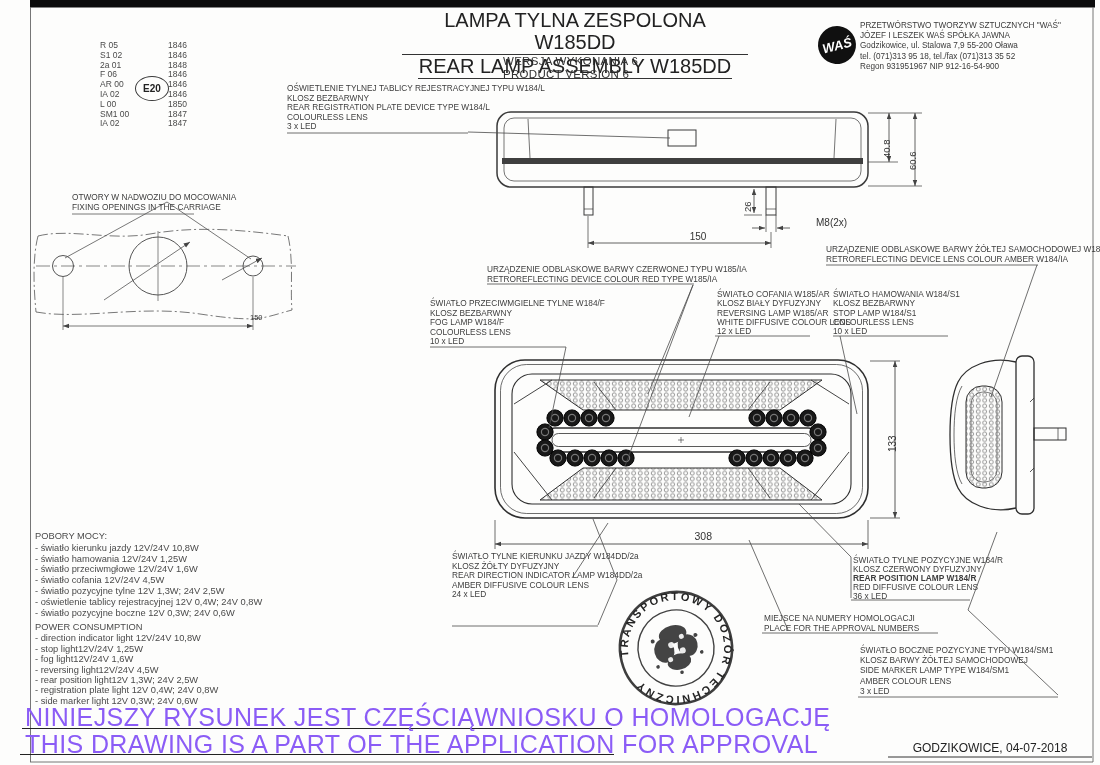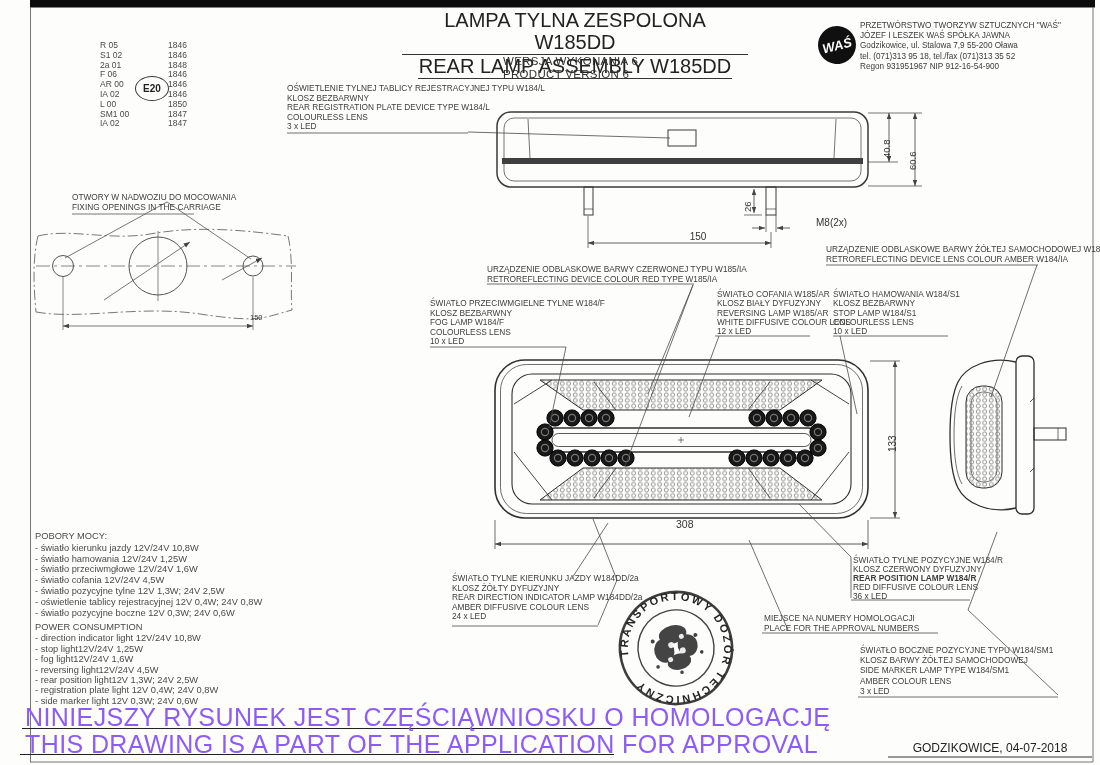--- a/index.html
+++ b/index.html
@@ -330,21 +330,21 @@
 </div>
 
 <div class="co" style="left:833px;top:290px;line-height:9.3px;">
   <span class="l">ŚWIATŁO  HAMOWANIA W184/S1</span>
   <span class="l">KLOSZ BEZBARWNY</span>
   <span class="l">STOP LAMP W184/S1</span>
   <span class="l">COLOURLESS LENS</span>
   <span class="l">10 x LED</span>
 </div>
 
-<div class="co" style="left:452px;top:574px;">
+<div class="co" style="left:452px;top:552px;">
   <span class="l">ŚWIATŁO TYLNE KIERUNKU JAZDY W184DD/2a</span>
   <span class="l">KLOSZ ŻÓŁTY DYFUZYJNY</span>
   <span class="l">REAR DIRECTION INDICATOR LAMP W184DD/2a</span>
   <span class="l">AMBER DIFFUSIVE COLOUR LENS</span>
   <span class="l">24 x LED</span>
 </div>
 
 <div class="co" style="left:853px;top:556px;line-height:8.9px;">
   <span class="l">ŚWIATŁO TYLNE POZYCYJNE W184/R</span>
   <span class="l">KLOSZ CZERWONY DYFUZYJNY</span>
@@ -364,21 +364,21 @@
   <span class="l">SIDE MARKER LAMP  TYPE W184/SM1</span>
   <span class="l">AMBER COLOUR LENS</span>
   <span class="l">3 x LED</span>
 </div>
 
 <span class="abs dim" style="left:655px;top:231px;width:30px;text-align:center;">150</span>
 <span class="rv dim" style="left:742px;top:212px;font-size:9.5px;">26</span>
 <span class="abs dim" style="left:788px;top:217px;">M8(2x)</span>
 <span class="rv dim" style="left:881px;top:158px;font-size:9.5px;">40.8</span>
 <span class="rv dim" style="left:907px;top:170px;font-size:9.5px;">60.6</span>
-<span class="abs dim" style="left:648px;top:518px;width:36px;text-align:left;font-size:10.5px;">308</span>
+<span class="abs dim" style="left:648px;top:530px;width:36px;text-align:right;font-size:10.5px;">308</span>
 <span class="rv dim" style="left:887px;top:452px;">133</span>
 <span class="abs dim" style="left:222px;top:313px;font-size:7.5px;">150</span>
 
 <div class="power" style="top:531px;">
   <span class="hd">POBORY MOCY:</span>
   <span>- światło kierunku jazdy  12V/24V 10,8W</span>
   <span>- światło hamowania 12V/24V 1,25W</span>
   <span>- światło przeciwmgłowe 12V/24V 1,6W</span>
   <span>- światło cofania 12V/24V 4,5W</span>
   <span>- światło pozycyjne tylne 12V 1,3W; 24V 2,5W</span>

